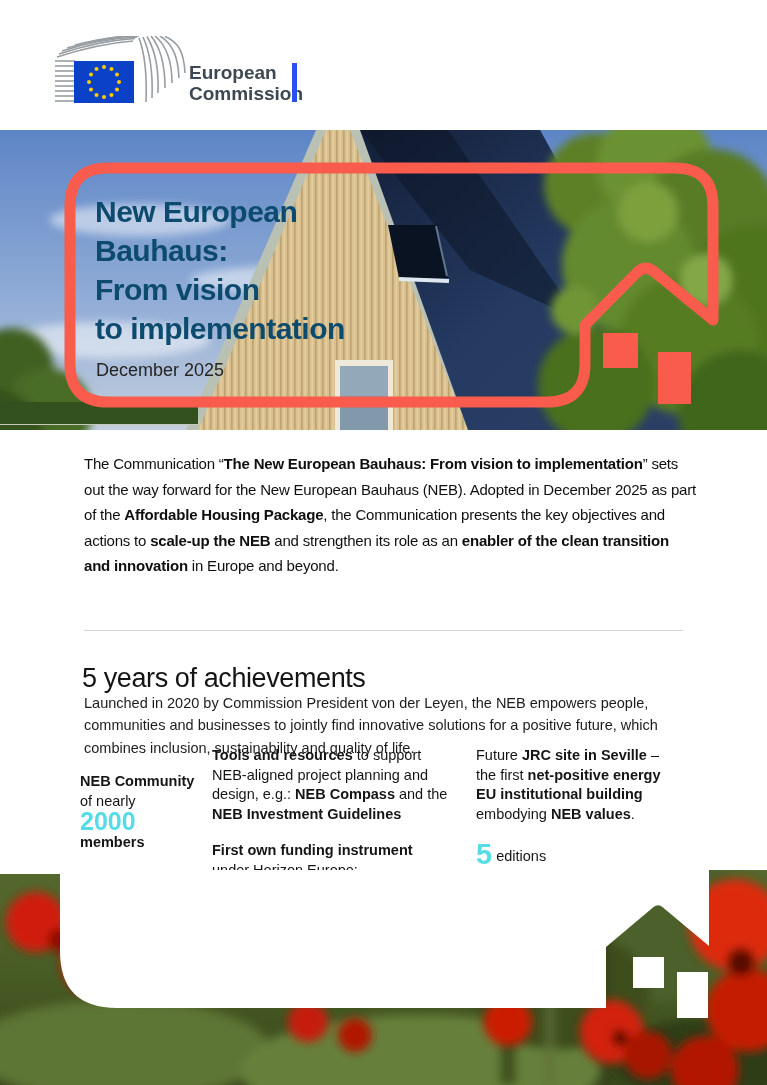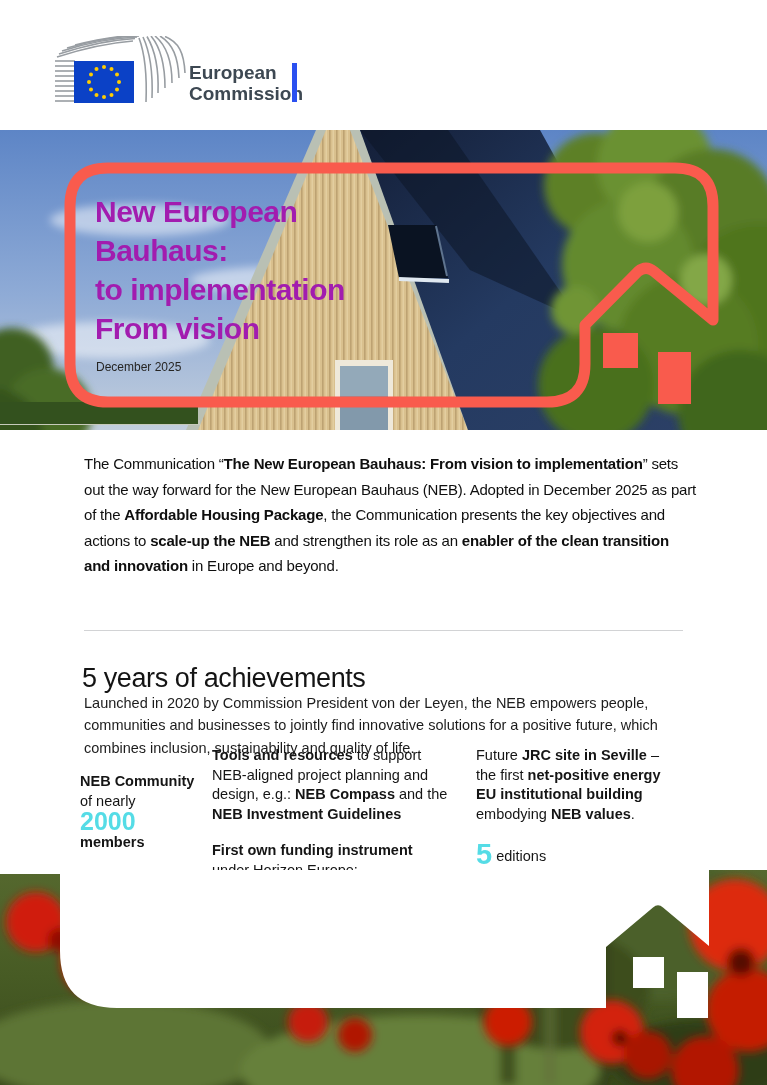--- a/index.html
+++ b/index.html
@@ -15,23 +15,23 @@
   .ec-text{
     position:absolute;left:134px;top:26px;
     font-size:19px;line-height:21px;font-weight:bold;color:#3d4852;letter-spacing:0;
   }
   .ec-bar{position:absolute;left:237px;top:27px;width:5px;height:39px;background:#2b50f0;}
   
   .hero{position:absolute;left:0;top:130px;width:767px;height:300px;overflow:hidden;}
   .hero svg{position:absolute;left:0;top:0;}
   .hero-title{
     position:absolute;left:95px;top:62px;
-    font-size:30px;line-height:39px;font-weight:bold;letter-spacing:-0.5px;color:#a21caf;
-  }
-  .hero-date{position:absolute;left:96px;top:230px;font-size:12px;color:#262523;}
+    font-size:30px;line-height:39px;font-weight:bold;letter-spacing:-0.5px;color:#0c4a6e;
+  }
+  .hero-date{position:absolute;left:96px;top:230px;font-size:18px;color:#262523;}
   
   .intro{
     position:absolute;left:84px;top:436px;width:614px;
     font-size:15px;line-height:25.5px;letter-spacing:-0.2px;color:#0f0f0f;
   }
   .b{font-weight:bold;}
   .divider{position:absolute;left:84px;top:630px;width:599px;height:1px;background:#d2d3d5;}
   .ach-heading{
     position:absolute;left:82px;top:641px;
     font-size:27px;font-weight:400;letter-spacing:-0.4px;color:#141414;
@@ -197,22 +197,22 @@
       <g>
         <path d="M108,38 L675,38 Q713,38 713,76 L713,190 L654,141.5 Q646,135 638,141.5 L585,195 L585,234 Q585,272 547,272 L108,272 Q70,272 70,234 L70,76 Q70,38 108,38 Z" fill="none" stroke="#f95b4d" stroke-width="11" stroke-linejoin="round"></path>
         <rect x="603" y="203" width="35" height="35" fill="#f95b4d"></rect>
         <rect x="658" y="222" width="33" height="52" fill="#f95b4d"></rect>
       </g>
     </svg>
 
     <div class="hero-title">
       <div>New European</div>
       <div>Bauhaus:</div>
+      <div>From vision</div>
       <div>to implementation</div>
-      <div>From vision</div>
     </div>
     <div class="hero-date">December 2025</div>
   </div>
 
   <p class="intro"><span>The Communication “</span><span class="b">The New European Bauhaus:  From vision to implementation</span><span>” sets out the way forward for the New European Bauhaus (NEB). Adopted in December 2025 as part of the </span><span class="b">Affordable Housing Package</span><span>, the Communication presents the key objectives and actions to </span><span class="b">scale-up the NEB</span><span> and strengthen its role as an </span><span class="b">enabler of the clean transition and innovation</span><span> in Europe and beyond.</span></p>
 
   <div class="divider"></div>
 
   <h2 class="ach-heading">5 years of achievements</h2>
   <p class="ach-desc">Launched in 2020 by Commission President von der Leyen, the NEB empowers people, communities and businesses to jointly find innovative solutions for a positive future, which combines inclusion, sustainability and quality of life.</p>

